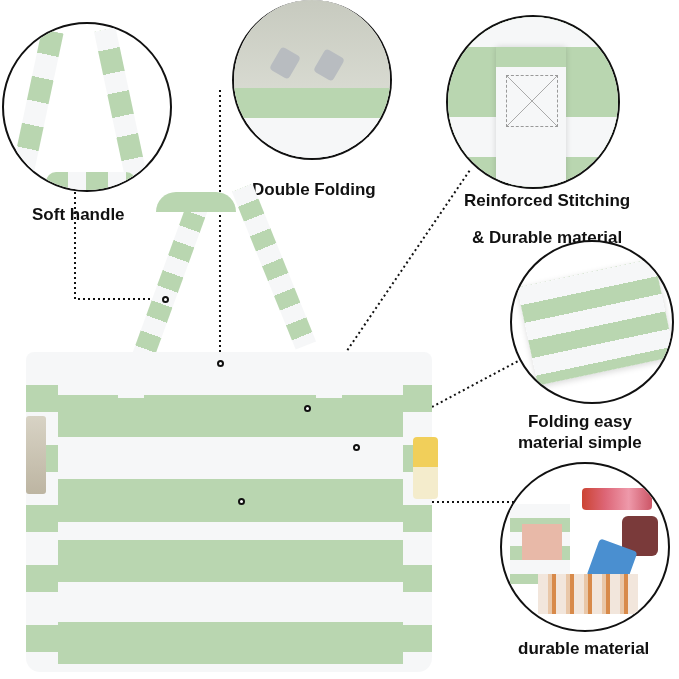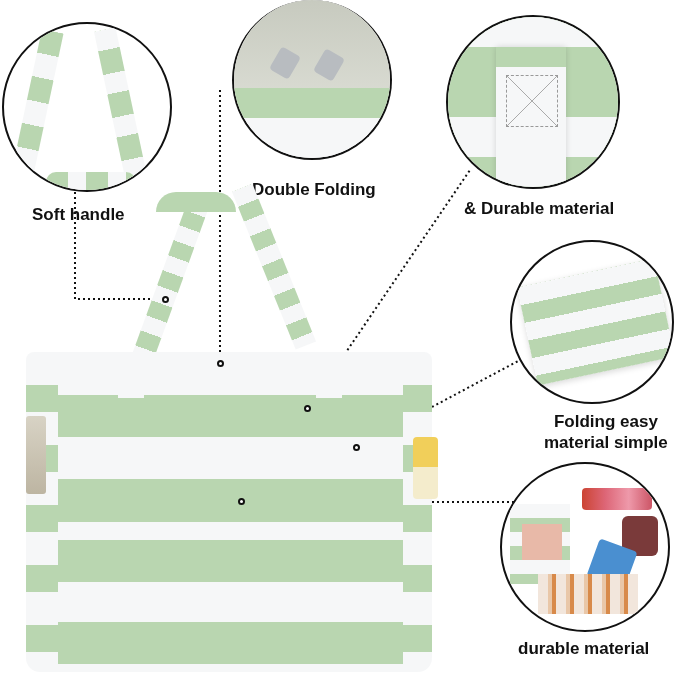--- a/index.html
+++ b/index.html
@@ -47,28 +47,29 @@
 <div class="circle" style="left:446px;top:15px;width:174px;height:174px;">
   <div class="abs stripe-g" style="left:0;top:0;width:174px;height:174px;"></div>
   <div class="abs stripe-w" style="left:0;top:0;width:174px;height:30px;"></div>
   <div class="abs stripe-w" style="left:0;top:100px;width:174px;height:40px;"></div>
   <div class="abs stripe-w" style="left:48px;top:30px;width:70px;height:140px;box-shadow:0 0 6px rgba(0,0,0,.15);"></div>
   <div class="abs stripe-g" style="left:48px;top:30px;width:70px;height:20px;"></div>
   <div class="abs" style="left:58px;top:58px;width:50px;height:50px;border:1px dashed #999;
        background:linear-gradient(45deg,transparent 49%,#aaa 50%,transparent 51%),linear-gradient(-45deg,transparent 49%,#aaa 50%,transparent 51%);"></div>
 </div>
 <div class="label" style="left:464px;top:190px;">
-  <div style="margin-top:8px;">&amp; Durable material</div>
+  <div>Reinforced Stitching</div>
+  <div style="margin-top:16px;">&amp; Durable material</div>
 </div>
 
 <div class="circle" style="left:510px;top:240px;width:164px;height:164px;">
   <div class="abs" style="left:14px;top:30px;width:140px;height:100px;transform:rotate(-12deg);
        background:repeating-linear-gradient(180deg,#f6f7f8 0 18px,#b9d6b0 18px 36px);box-shadow:0 2px 6px rgba(0,0,0,.15);"></div>
 </div>
-<div class="label" style="left:544px;top:411px;">
+<div class="label" style="left:518px;top:411px;">
   <div>Folding easy</div>
   <div>material simple</div>
 </div>
 
 <div class="circle" style="left:500px;top:462px;width:170px;height:170px;">
   <div class="abs" style="left:8px;top:40px;width:60px;height:80px;background:repeating-linear-gradient(180deg,#f6f7f8 0 14px,#b9d6b0 14px 28px);"></div>
   <div class="abs" style="left:20px;top:60px;width:40px;height:36px;background:#e8b9a8;"></div>
   <div class="abs" style="left:80px;top:24px;width:70px;height:22px;background:linear-gradient(90deg,#c43,#d67,#e9a,#c56);border-radius:4px;"></div>
   <div class="abs" style="left:120px;top:52px;width:36px;height:40px;background:#7a3a3a;border-radius:6px;"></div>
   <div class="abs" style="left:90px;top:80px;width:40px;height:40px;background:#4a8fd0;border-radius:4px;transform:rotate(20deg);"></div>

